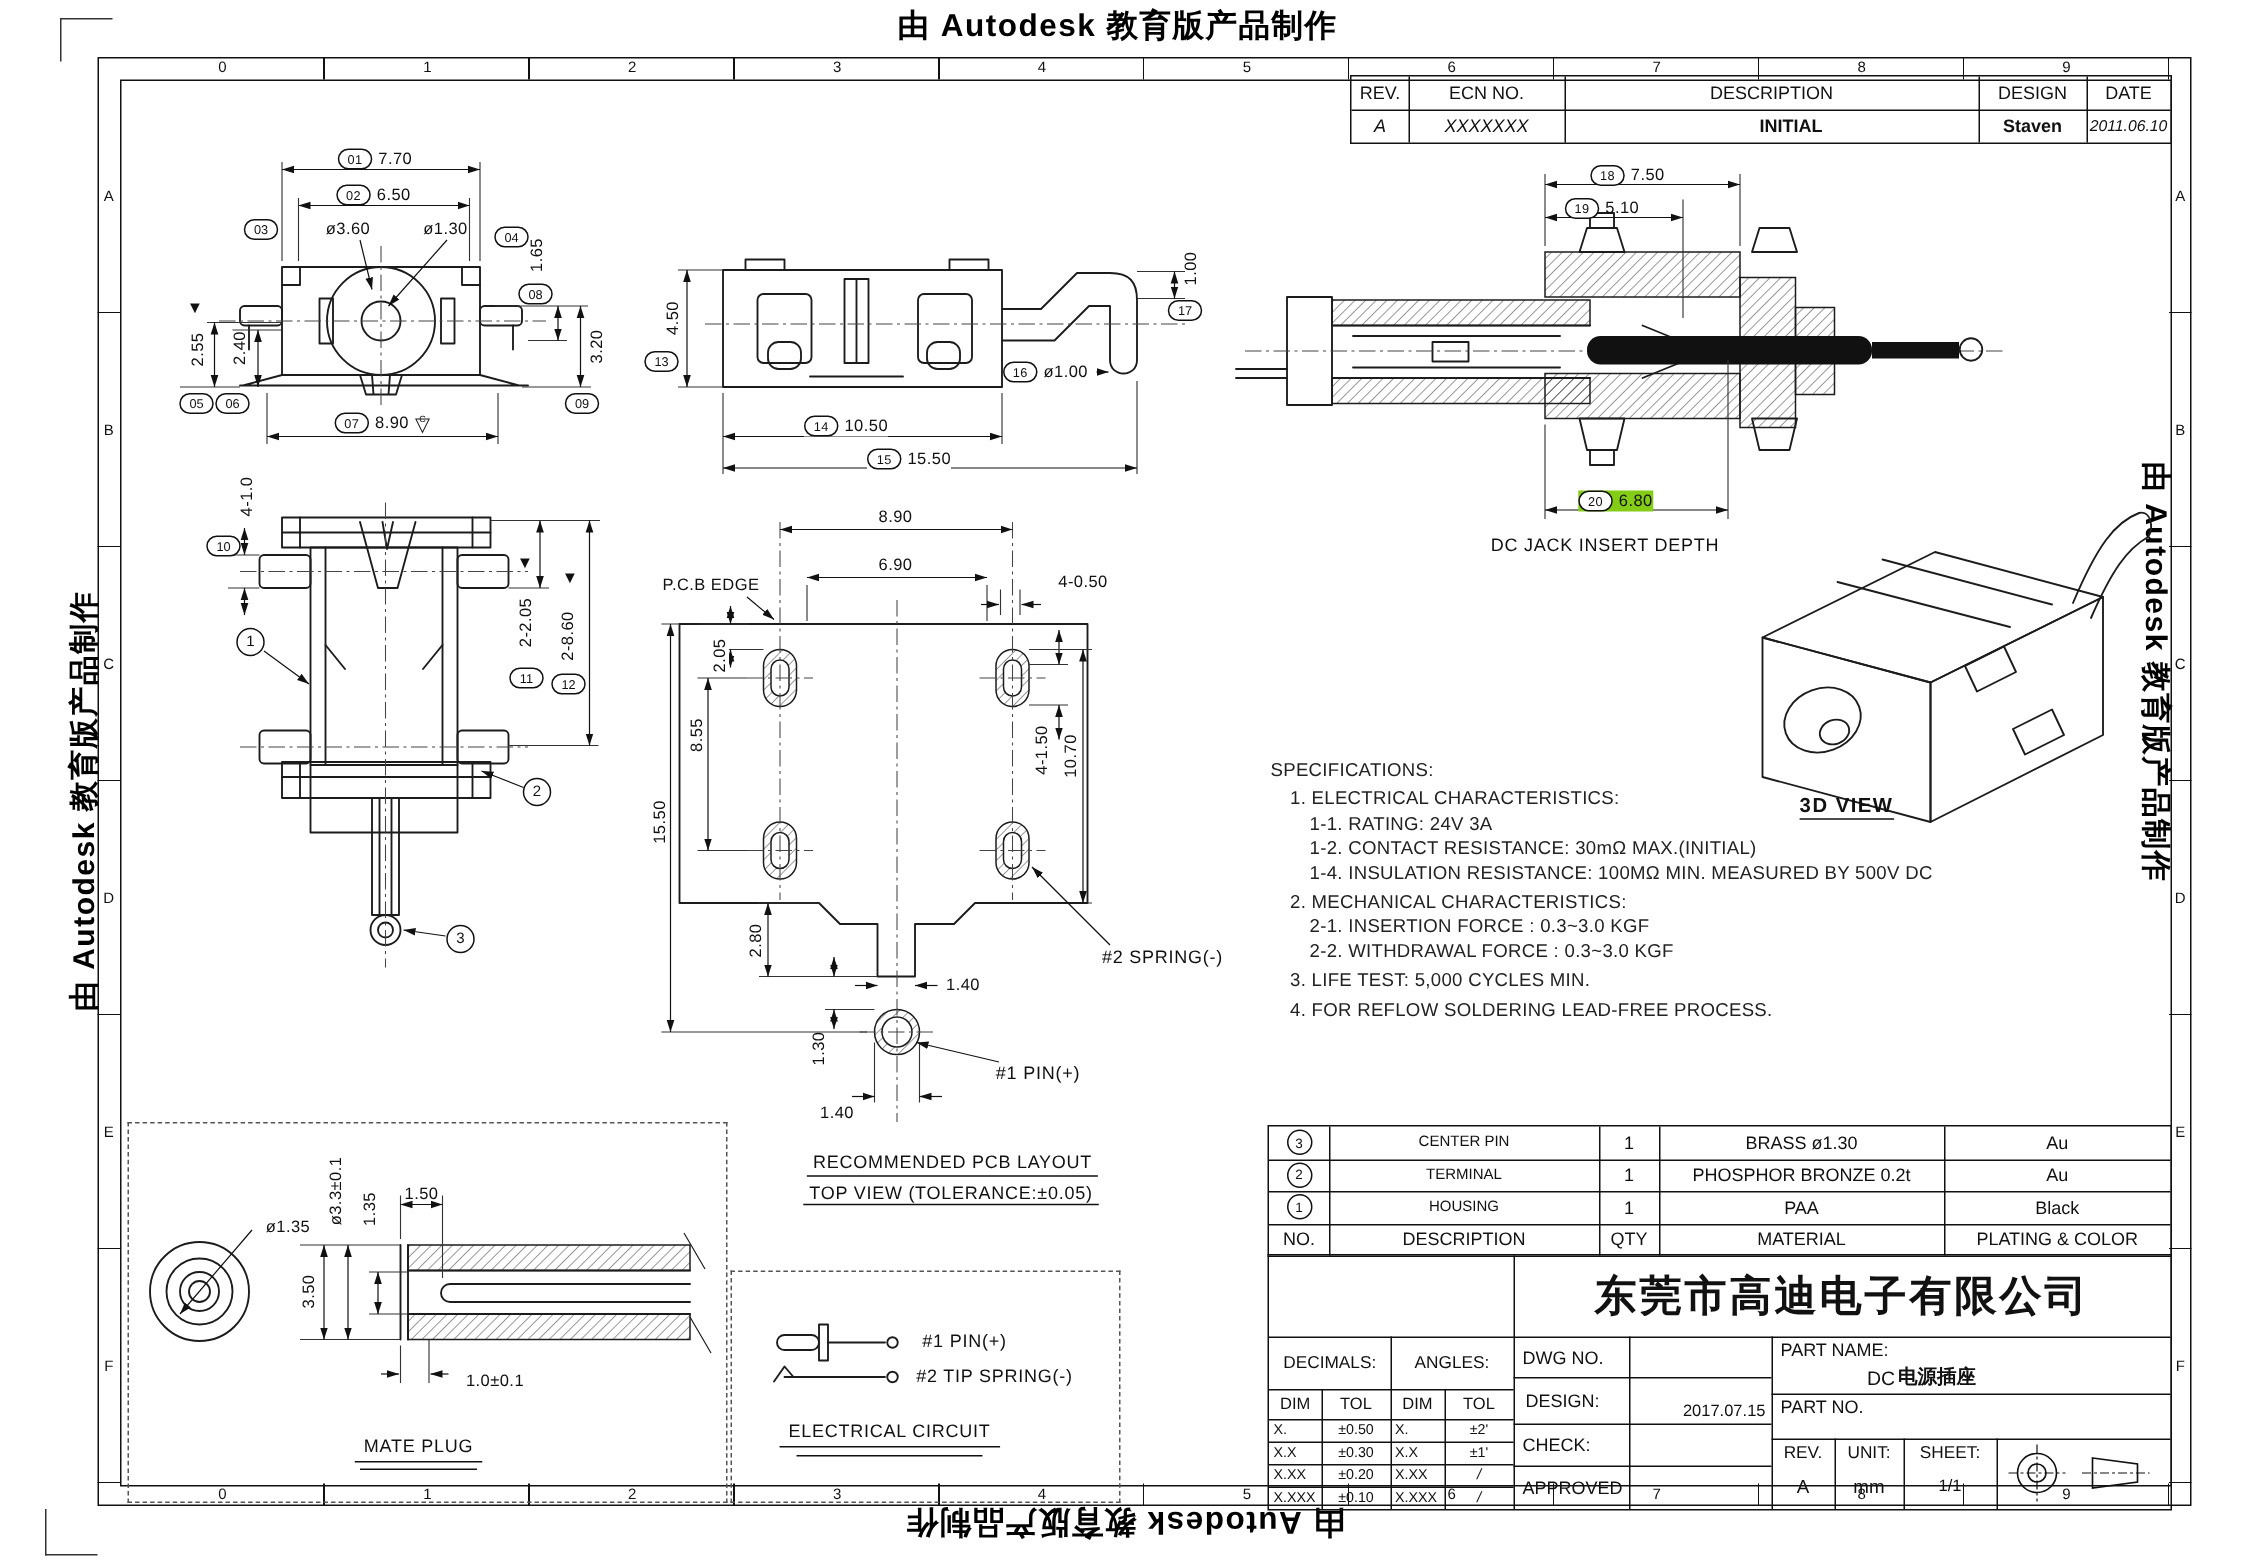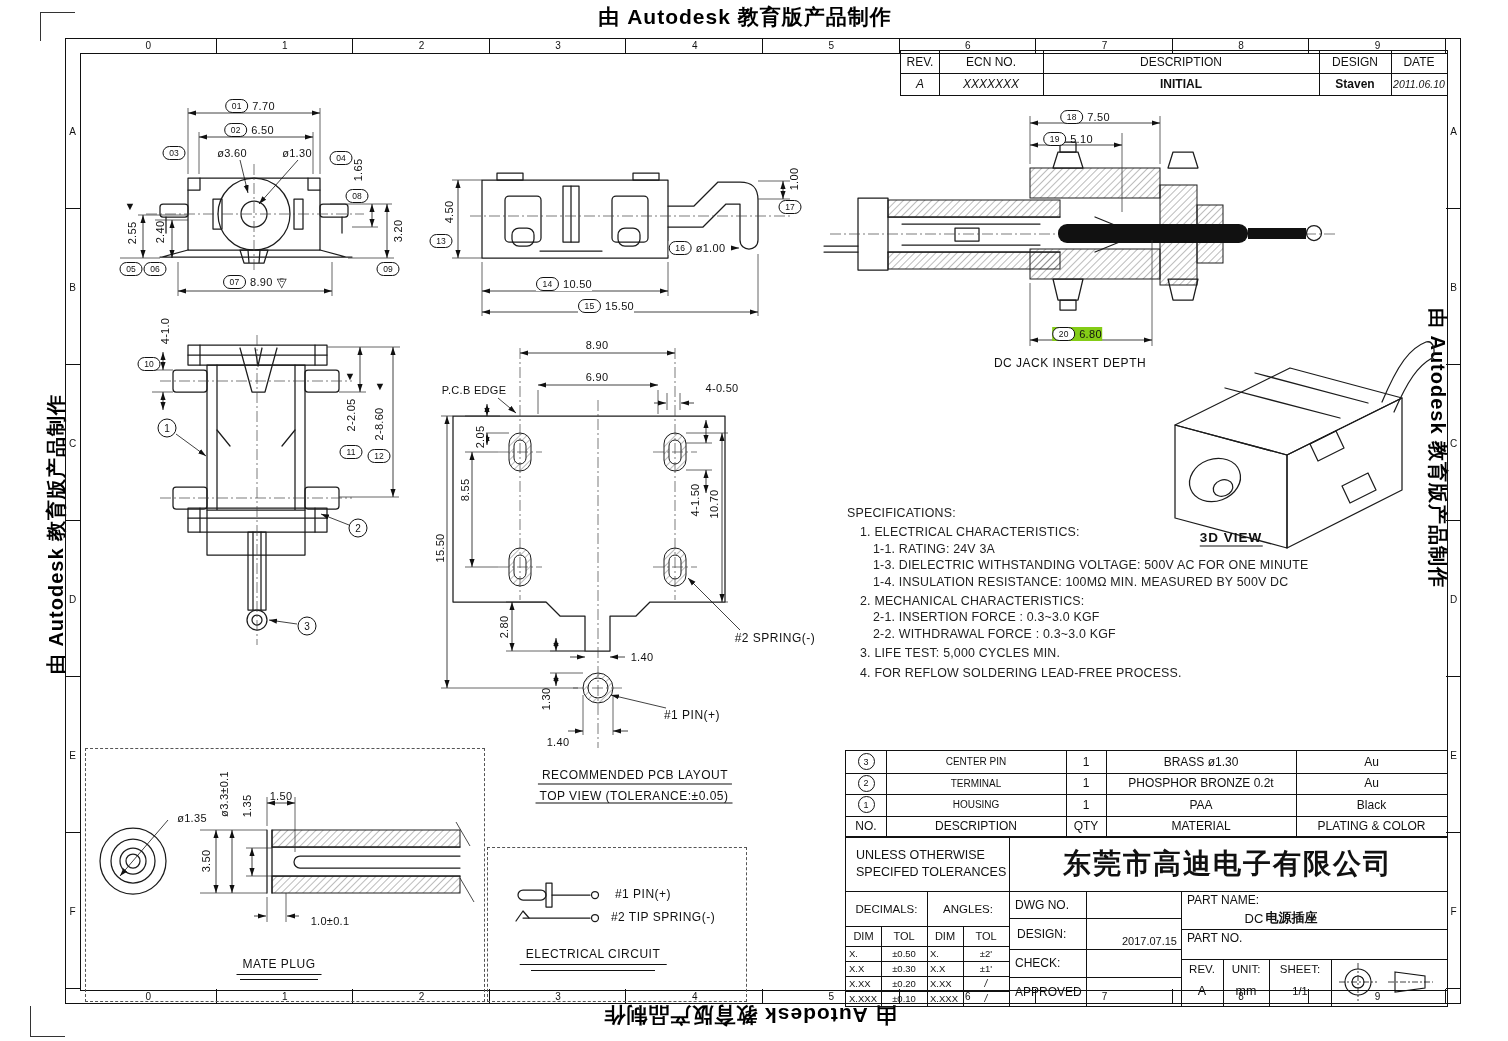--- a/index.html
+++ b/index.html
@@ -396,21 +396,21 @@
   <span class="abs dimtxt" style="left:558px;top:742px;">1.40</span>
   <span class="abs cap" style="left:775px;top:638px;">#2 SPRING(-)</span>
   <span class="abs cap" style="left:692px;top:715px;">#1 PIN(+)</span>
   <span class="abs cap" style="left:635px;top:776px;border-bottom:1px solid #111;padding:0 4px 2px;">RECOMMENDED PCB LAYOUT</span>
   <span class="abs cap" style="left:634px;top:796px;border-bottom:1px solid #111;padding:0 4px 0;">TOP VIEW (TOLERANCE:±0.05)</span>
 
   <div style="position:absolute;left:847px;top:505px;width:505px;">
     <div class="specline">SPECIFICATIONS:</div>
     <div class="specline ind1 mt">1. ELECTRICAL CHARACTERISTICS:</div>
     <div class="specline ind2">1-1. RATING: 24V 3A</div>
-    <div class="specline ind2">1-3. DIELECTRIC WITHSTANDING VOLTAGE: 500V AC FOR ONE MINUTE</div>
+    <div class="specline ind2">1-2. CONTACT RESISTANCE: 30mΩ MAX.(INITIAL)</div>
     <div class="specline ind2">1-4. INSULATION RESISTANCE: 100MΩ MIN. MEASURED BY 500V DC</div>
     <div class="specline ind1 mt">2. MECHANICAL CHARACTERISTICS:</div>
     <div class="specline ind2">2-1. INSERTION FORCE : 0.3~3.0 KGF</div>
     <div class="specline ind2">2-2. WITHDRAWAL FORCE : 0.3~3.0 KGF</div>
     <div class="specline ind1 mt">3. LIFE TEST: 5,000 CYCLES MIN.</div>
     <div class="specline ind1 mt">4. FOR REFLOW SOLDERING LEAD-FREE PROCESS.</div>
   </div>
 
   <span class="abs b" style="left:1231px;top:538px;font-size:13.5px;border-bottom:1.4px solid #111;padding-bottom:1px;letter-spacing:1px;">3D VIEW</span>
 
@@ -420,21 +420,21 @@
     <div class="vline" style="left:418px;top:0;height:44px;"></div>
     <div class="vline" style="left:490px;top:0;height:44px;"></div>
     <div class="hline" style="left:0;top:22px;width:546px;"></div>
     <div class="cell" style="left:0;top:0;width:38px;height:22px;">REV.</div>
     <div class="cell" style="left:38px;top:0;width:104px;height:22px;">ECN NO.</div>
     <div class="cell" style="left:142px;top:0;width:276px;height:22px;">DESCRIPTION</div>
     <div class="cell" style="left:418px;top:0;width:72px;height:22px;">DESIGN</div>
     <div class="cell" style="left:490px;top:0;width:56px;height:22px;">DATE</div>
     <div class="cell it" style="left:0;top:22px;width:38px;height:22px;">A</div>
     <div class="cell it" style="left:38px;top:22px;width:104px;height:22px;">XXXXXXX</div>
-    <div class="cell b" style="left:142px;top:22px;width:276px;height:22px;">INITIAL</div>
+    <div class="cell b" style="left:155px;top:22px;width:276px;height:22px;">INITIAL</div>
     <div class="cell b" style="left:418px;top:22px;width:72px;height:22px;">Staven</div>
     <div class="cell it" style="left:490px;top:22px;width:56px;height:22px;font-size:10.5px;">2011.06.10</div>
   </div>
 
   <div style="position:absolute;left:845px;top:750px;width:601px;height:86px;border:1.3px solid #111;">
     <div class="vline" style="left:40px;top:0;height:86px;"></div>
     <div class="vline" style="left:220px;top:0;height:86px;"></div>
     <div class="vline" style="left:260px;top:0;height:86px;"></div>
     <div class="vline" style="left:450px;top:0;height:86px;"></div>
     <div class="hline" style="left:0;top:21.5px;width:601px;"></div>
@@ -465,24 +465,20 @@
     <div class="cell" style="left:40px;top:64.5px;width:180px;height:21.5px;">DESCRIPTION</div>
     <div class="cell" style="left:220px;top:64.5px;width:40px;height:21.5px;">QTY</div>
     <div class="cell" style="left:260px;top:64.5px;width:190px;height:21.5px;">MATERIAL</div>
     <div class="cell" style="left:450px;top:64.5px;width:151px;height:21.5px;">PLATING &amp; COLOR</div>
   </div>
 
   <div style="position:absolute;left:845px;top:836px;width:601px;height:169px;border:1.3px solid #111;">
     <div class="hline" style="left:0;top:54px;width:601px;"></div>
     <div class="vline" style="left:163px;top:0;height:169px;"></div>
 
-    <div class="cell" style="left:0;top:0;width:163px;height:54px;flex-direction:column;align-items:flex-start;padding-left:10px;box-sizing:border-box;font-size:12.5px;line-height:17px;">
-      <span>UNLESS OTHERWISE</span>
-        <span>SPECIFED TOLERANCES</span>
-    </div>
 
     <div class="cell b" style="left:163px;top:0;width:438px;height:54px;font-size:28px;letter-spacing:2px;">东莞市高迪电子有限公司</div>
 
     <div class="vline" style="left:81px;top:54px;height:115px;"></div>
     <div class="hline" style="left:0;top:89px;width:163px;"></div>
     <div class="cell" style="left:0;top:54px;width:81px;height:35px;font-size:11.5px;">DECIMALS:</div>
     <div class="cell" style="left:81px;top:54px;width:82px;height:35px;font-size:11.5px;">ANGLES:</div>
     <div class="vline" style="left:35px;top:89px;height:80px;"></div>
     <div class="vline" style="left:117px;top:89px;height:80px;"></div>
     <div class="hline" style="left:0;top:109px;width:163px;"></div>

